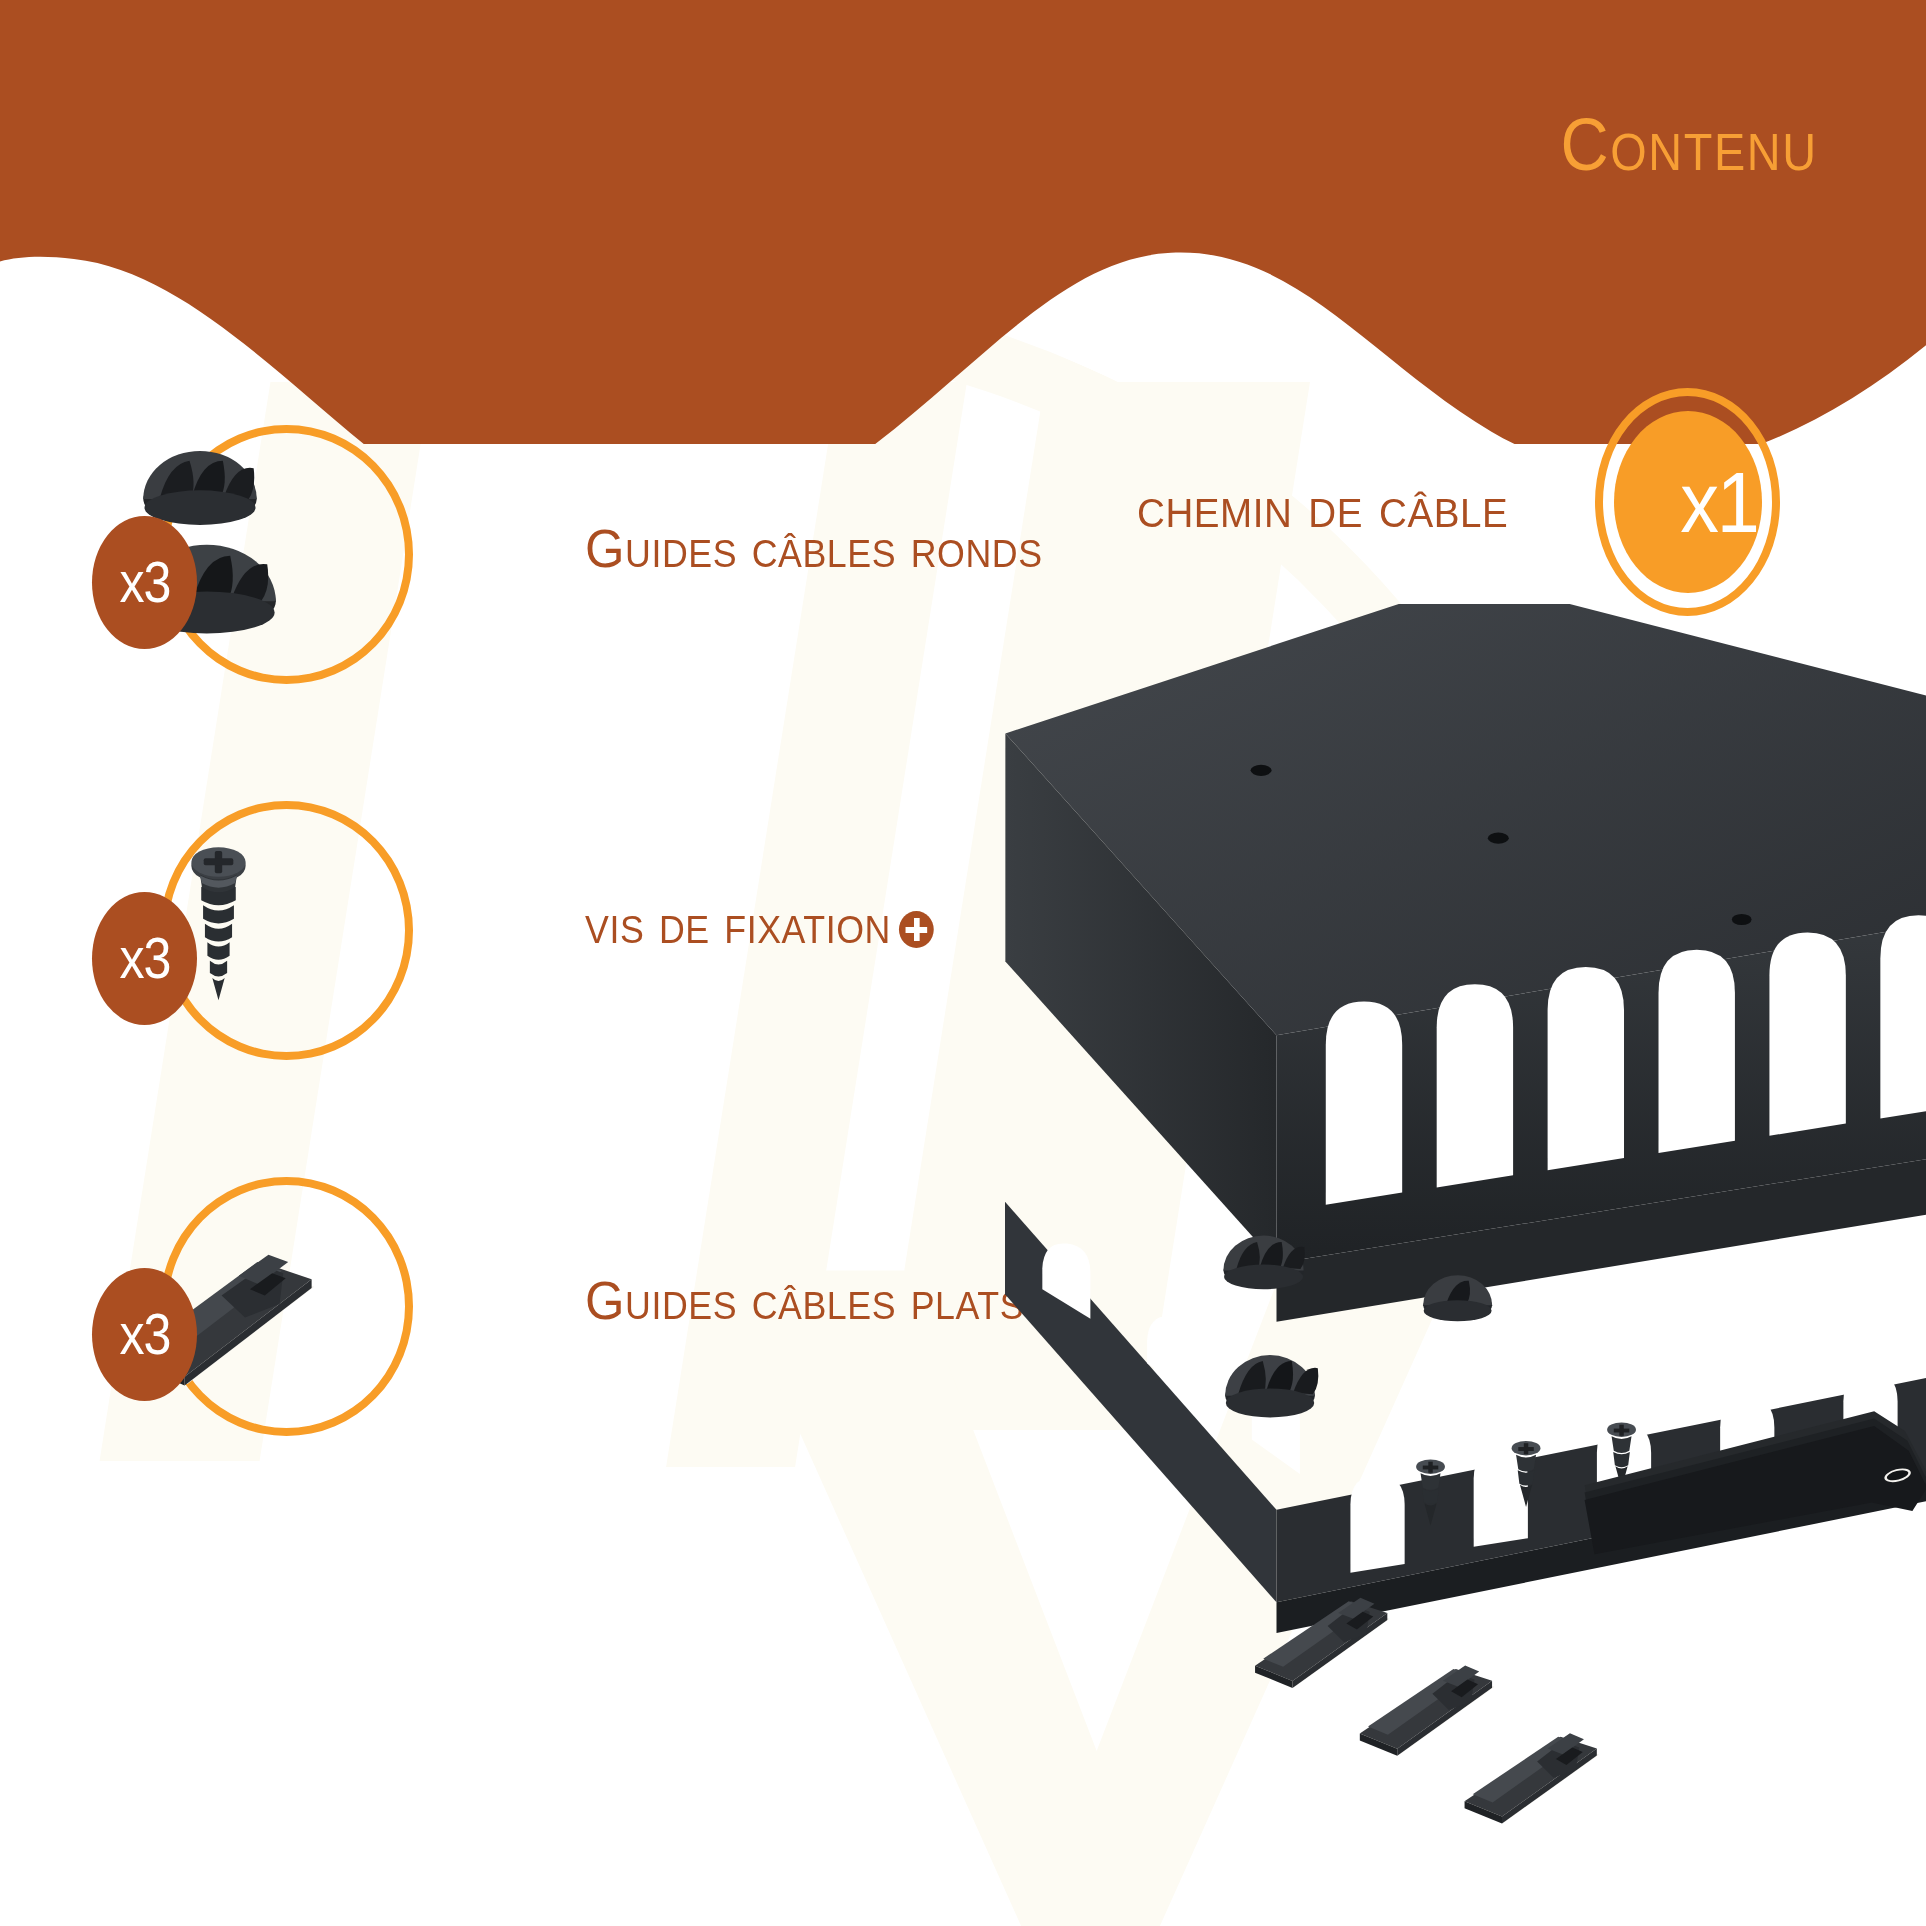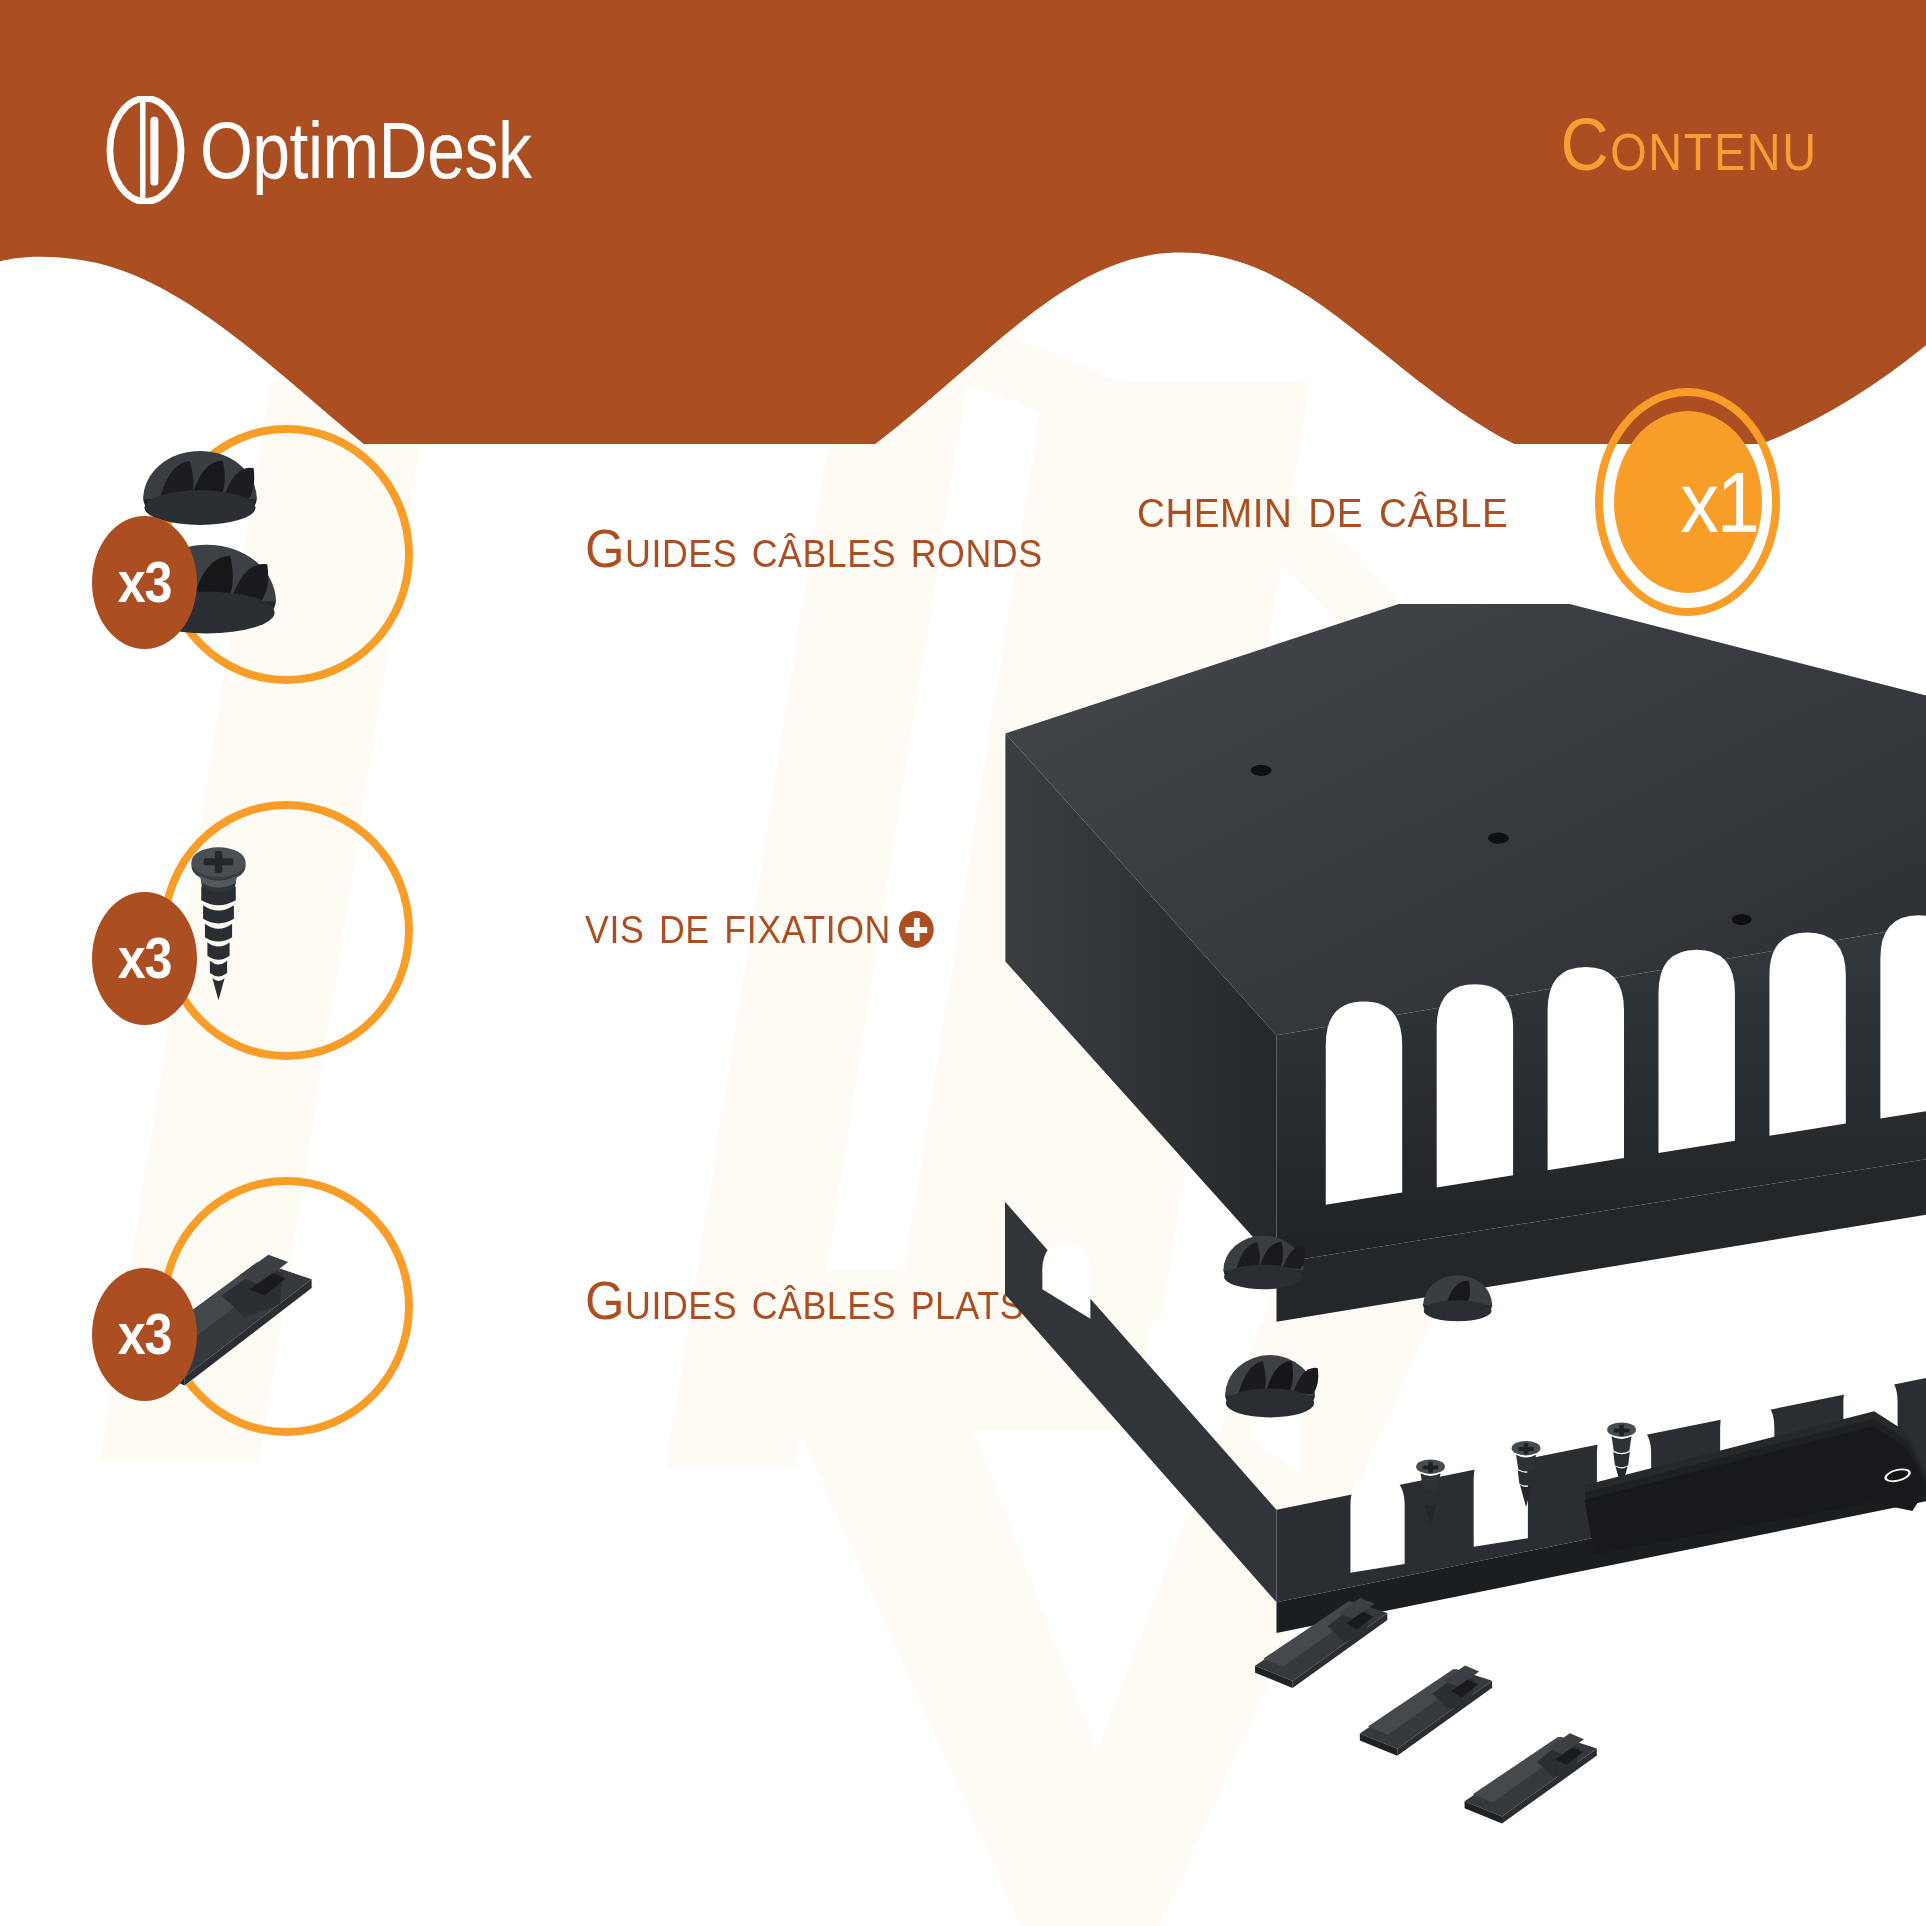--- a/index.html
+++ b/index.html
@@ -27,21 +27,21 @@
   .title-contenu{position:absolute;right:108px;top:108px;color:#f79f35;
              font-family:"Liberation Sans Narrow","Liberation Sans",sans-serif;
              font-size:74px;letter-spacing:1.8px;transform:scaleX(.9);transform-origin:right center;
              white-space:nowrap;line-height:1;font-variant:small-caps;font-weight:400;}
 
   
   .item{position:absolute;left:92px;width:986px;height:259px;}
   .item .ring{position:absolute;left:68px;top:0;width:253px;height:259px;
               border:8px solid #f89d27;border-radius:50%;box-sizing:border-box;background:transparent;}
   .item .badge{position:absolute;left:0px;top:91px;width:105px;height:133px;border-radius:50%;
-              background:#ab4e21;display:flex;align-items:center;justify-content:center;font-weight:bold;}
+              background:#ab4e21;display:flex;align-items:center;justify-content:center;}
   .item .badge span{color:#fff;font-family:"Liberation Sans Narrow","Liberation Sans",sans-serif;
               font-size:57px;transform:scaleX(.88);line-height:1;letter-spacing:-1.2px;}
   .item .label{position:absolute;left:493px;top:96px;color:#ab4e21;
               font-family:"Liberation Sans Narrow","Liberation Sans",sans-serif;
               font-size:54px;letter-spacing:0.6px;white-space:nowrap;line-height:1;
               font-variant:small-caps;transform:scaleX(.94);transform-origin:left center;}
   .plus-badge{display:inline-block;width:37px;height:37px;border-radius:50%;background:#ab4e21;
               position:relative;vertical-align:-5px;margin-left:8.6px;}
   .plus-badge::before,.plus-badge::after{content:"";position:absolute;background:#fff;}
   .plus-badge::before{left:16px;top:6.8px;width:6.2px;height:23.4px;}
@@ -78,30 +78,20 @@
 
   <svg class="header" viewBox="0 0 3125 720" preserveAspectRatio="none">
     <path d="M0 0 H3125 V560 C2880 760 2620 820 2420 700
              C2220 580 2100 400 1900 410
              C1700 420 1560 640 1320 790
              C1080 940 820 900 640 760
              C460 620 300 440 120 420
              C70 414 30 416 0 424 Z" fill="#ab4e21"></path>
   </svg>
 
-  <div class="logo-wrap">
-    <div class="logo-mark">
-      <svg viewBox="0 0 132 176" width="81" height="108">
-        <ellipse cx="66" cy="88" rx="58" ry="84" fill="none" stroke="#fff" stroke-width="11"></ellipse>
-        <rect x="57" y="4" width="9" height="168" fill="#fff"></rect>
-        <rect x="74" y="34" width="13" height="112" rx="6" fill="#fff"></rect>
-      </svg>
-    </div>
-    <div class="logo-text">OptimDesk</div>
-  </div>
 
   <div class="title-contenu">Contenu</div>
 
   <div class="item" style="top:425px;">
     <div class="ring"></div>
     <svg class="art" viewBox="0 0 410 420">
       <g>
         <ellipse cx="175" cy="120" rx="92" ry="40" fill="#242629"></ellipse>
         <path d="M83 120 A92 78 0 0 1 267 120 Z" fill="#3a3d41"></path>
         <path d="M110 118 q15 -55 48 -60 q12 38 2 62 z" fill="#1b1d20"></path>

